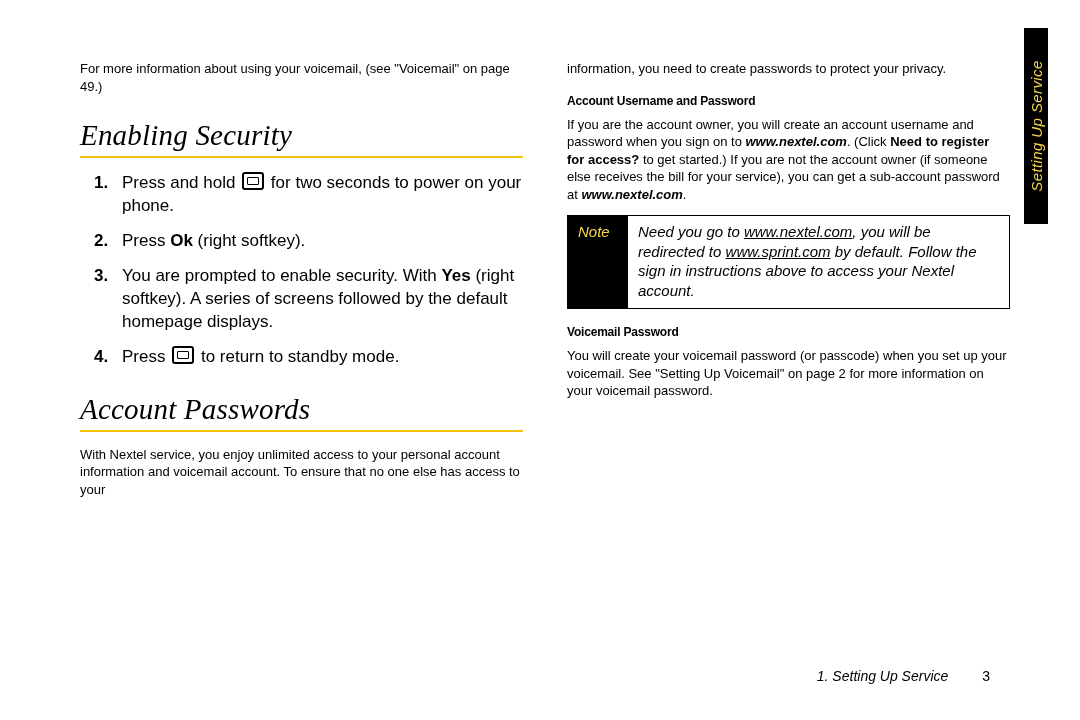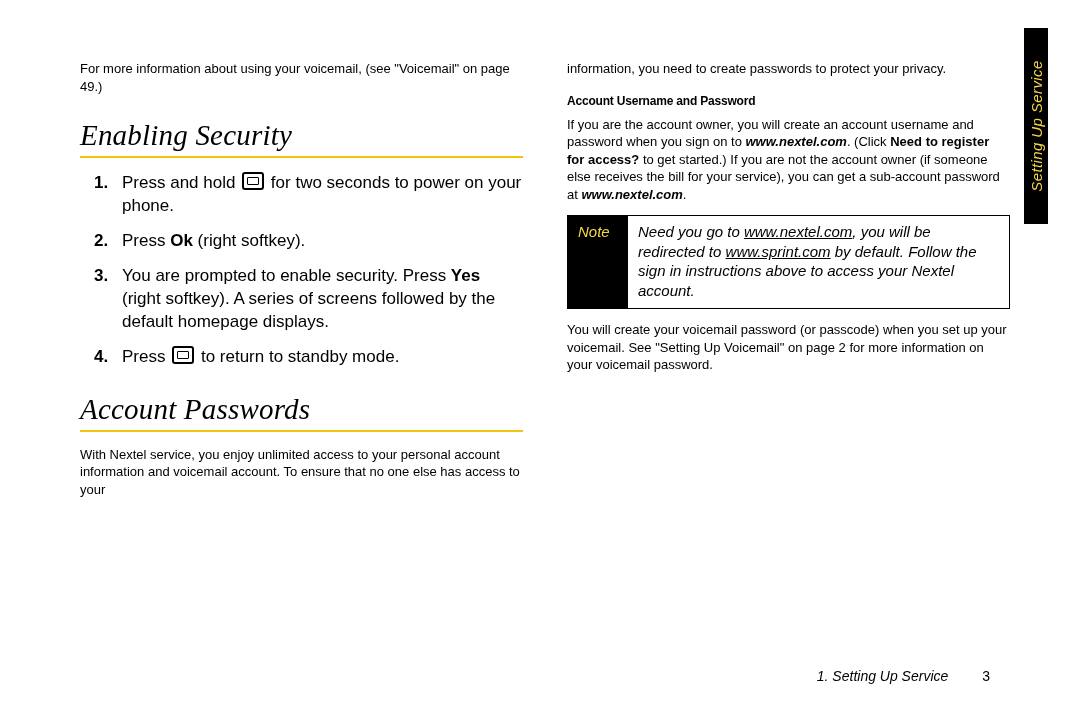--- a/index.html
+++ b/index.html
@@ -163,21 +163,21 @@
 
 
     <ol class="steps">
       <li>
         <span>Press and hold </span><span class="icon-btn"></span><span> for two seconds to power on your phone.</span>
       </li>
       <li>
         <span>Press </span><span class="ok-key">Ok</span><span> (right softkey).</span>
       </li>
       <li>
-        <span>You are prompted to enable security. Press </span><span class="yes-key">Yes</span><span> (right softkey). A series of screens followed by the default homepage displays.</span>
+        <span>You are prompted to enable security. With </span><span class="yes-key">Yes</span><span> (right softkey). A series of screens followed by the default homepage displays.</span>
       </li>
       <li>
         <span>Press </span><span class="icon-btn"></span><span> to return to standby mode.</span>
       </li>
     </ol>
 
     <div class="avoid-break">
       <h2 class="sec">Account Passwords</h2>
       <hr class="rule">
     </div>
@@ -192,20 +192,21 @@
       <span>If you are the account owner, you will create an account username and password when you sign on to </span><span class="url">www.nextel.com</span><span>. (Click </span><span class="need-reg">Need to register for access?</span><span> to get started.) If you are not the account owner (if someone else receives the bill for your service), you can get a sub-account password at </span><span class="url">www.nextel.com</span><span>.</span>
     </p>
 
     <div class="note-box">
       <div class="note-label">Note</div>
       <div class="note-body">
         <span>Need you go to </span><span class="u">www.nextel.com</span><span>, you will be redirected to </span><span class="u">www.sprint.com</span><span> by default. Follow the sign in instructions above to access your Nextel account.</span>
       </div>
     </div>
 
+    <h3 class="sub">Voicemail Password</h3>
 
     <p>You will create your voicemail password (or passcode) when you set up your voicemail. See "Setting Up Voicemail" on page 2 for more information on your voicemail password.</p>
 
   </div>
 
   <div class="footer">
     <span>1. Setting Up Service</span>
     <span class="pg">3</span>
   </div>
 

